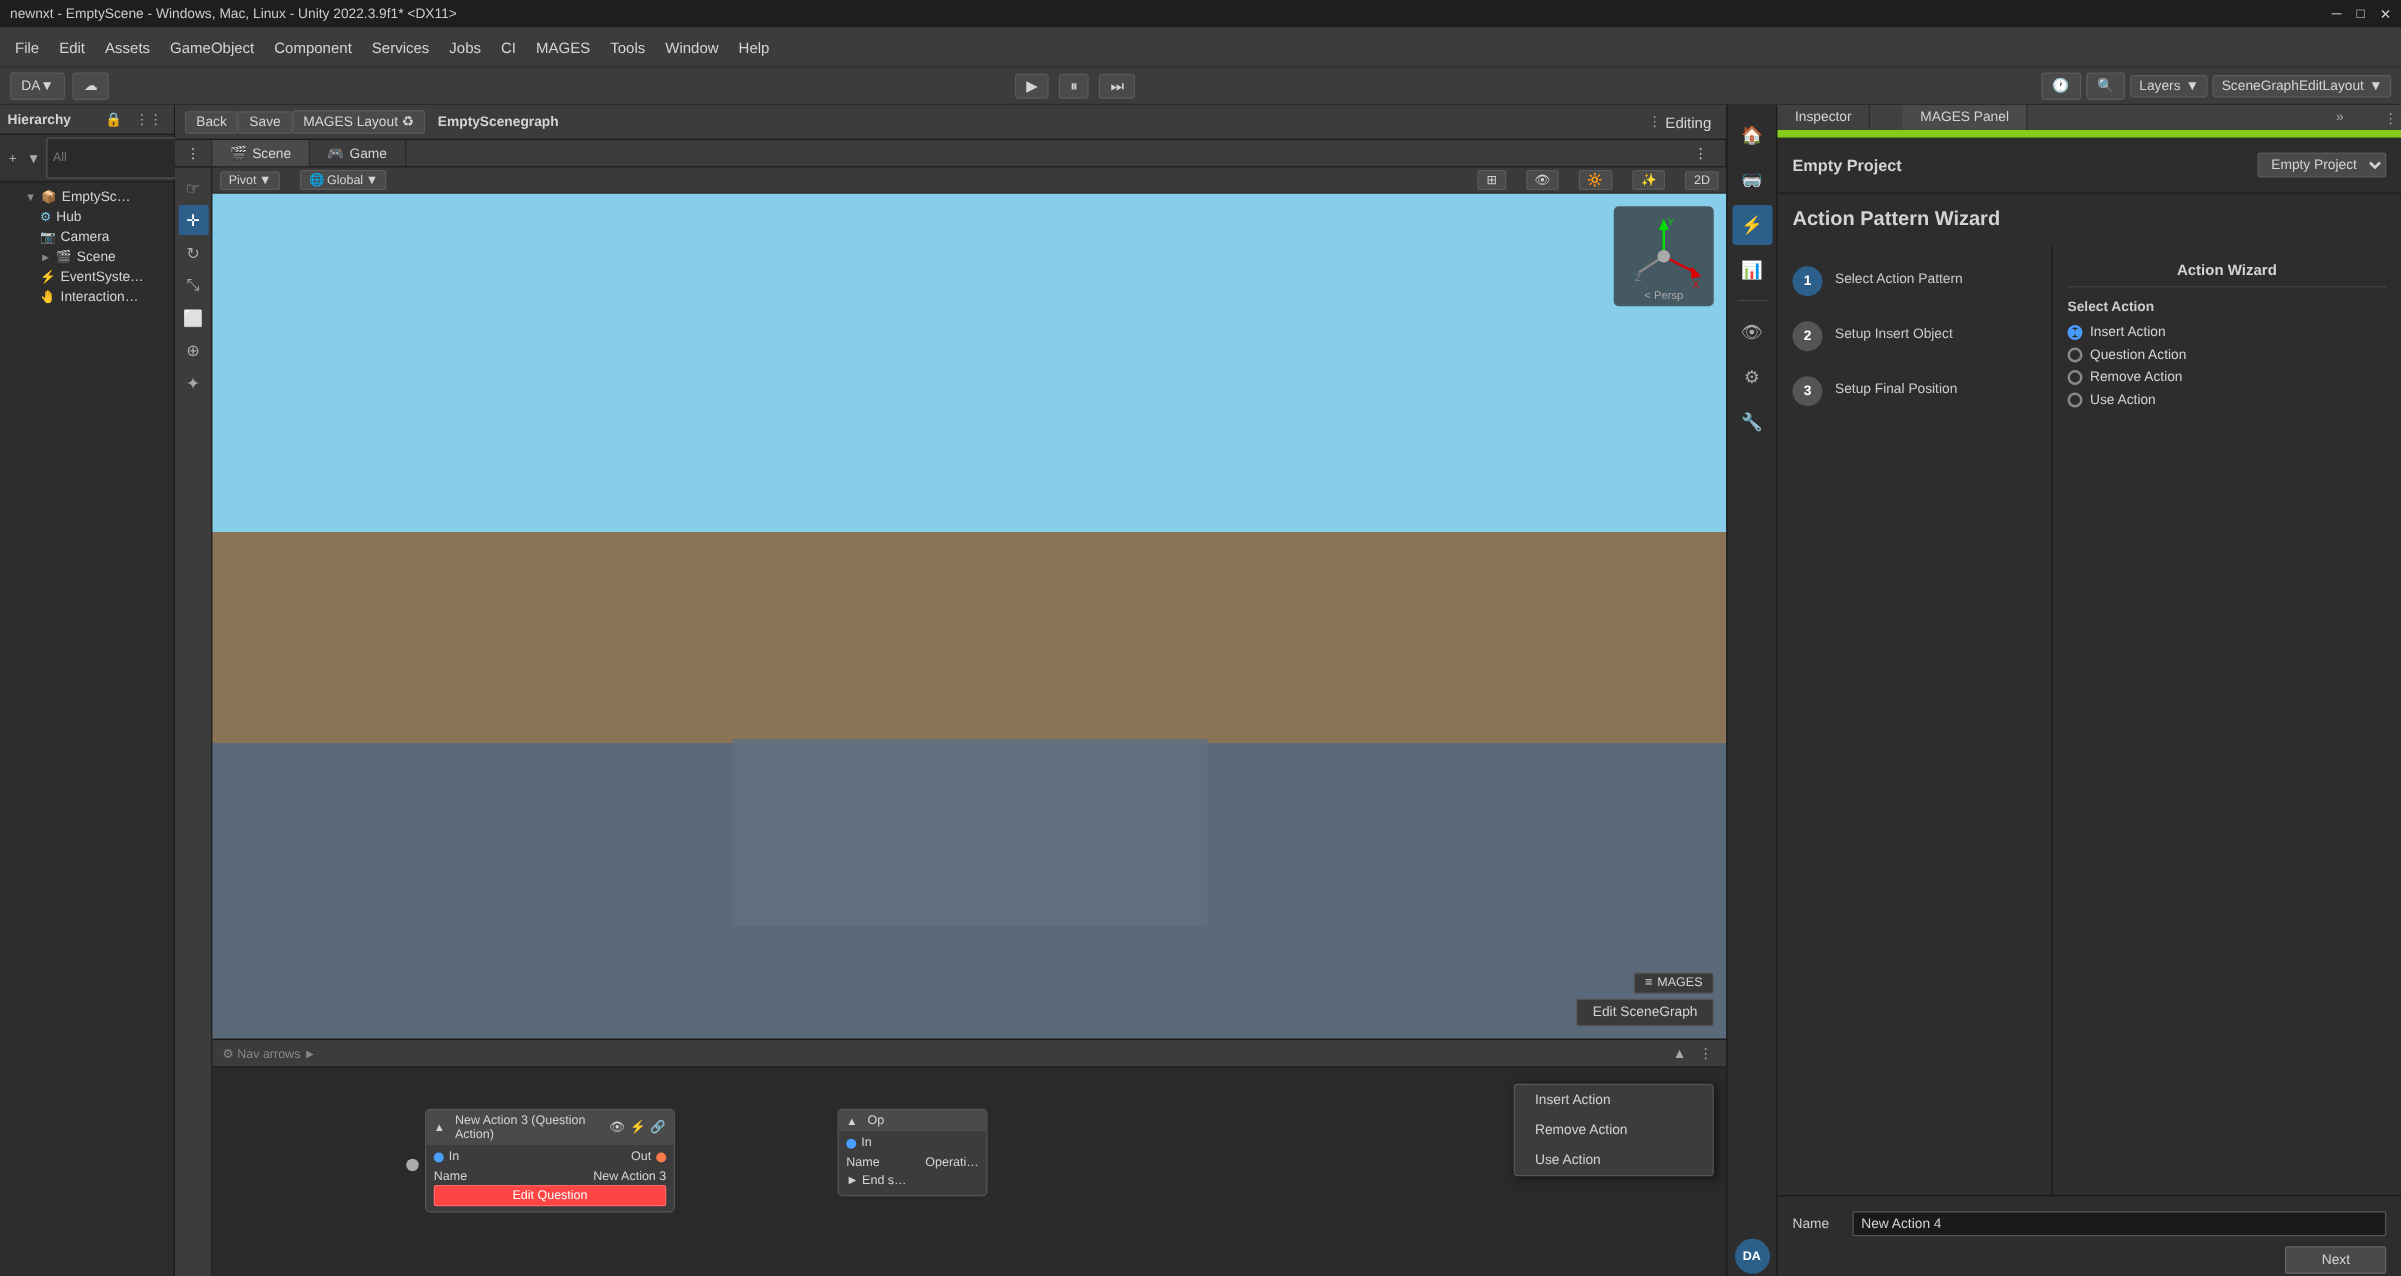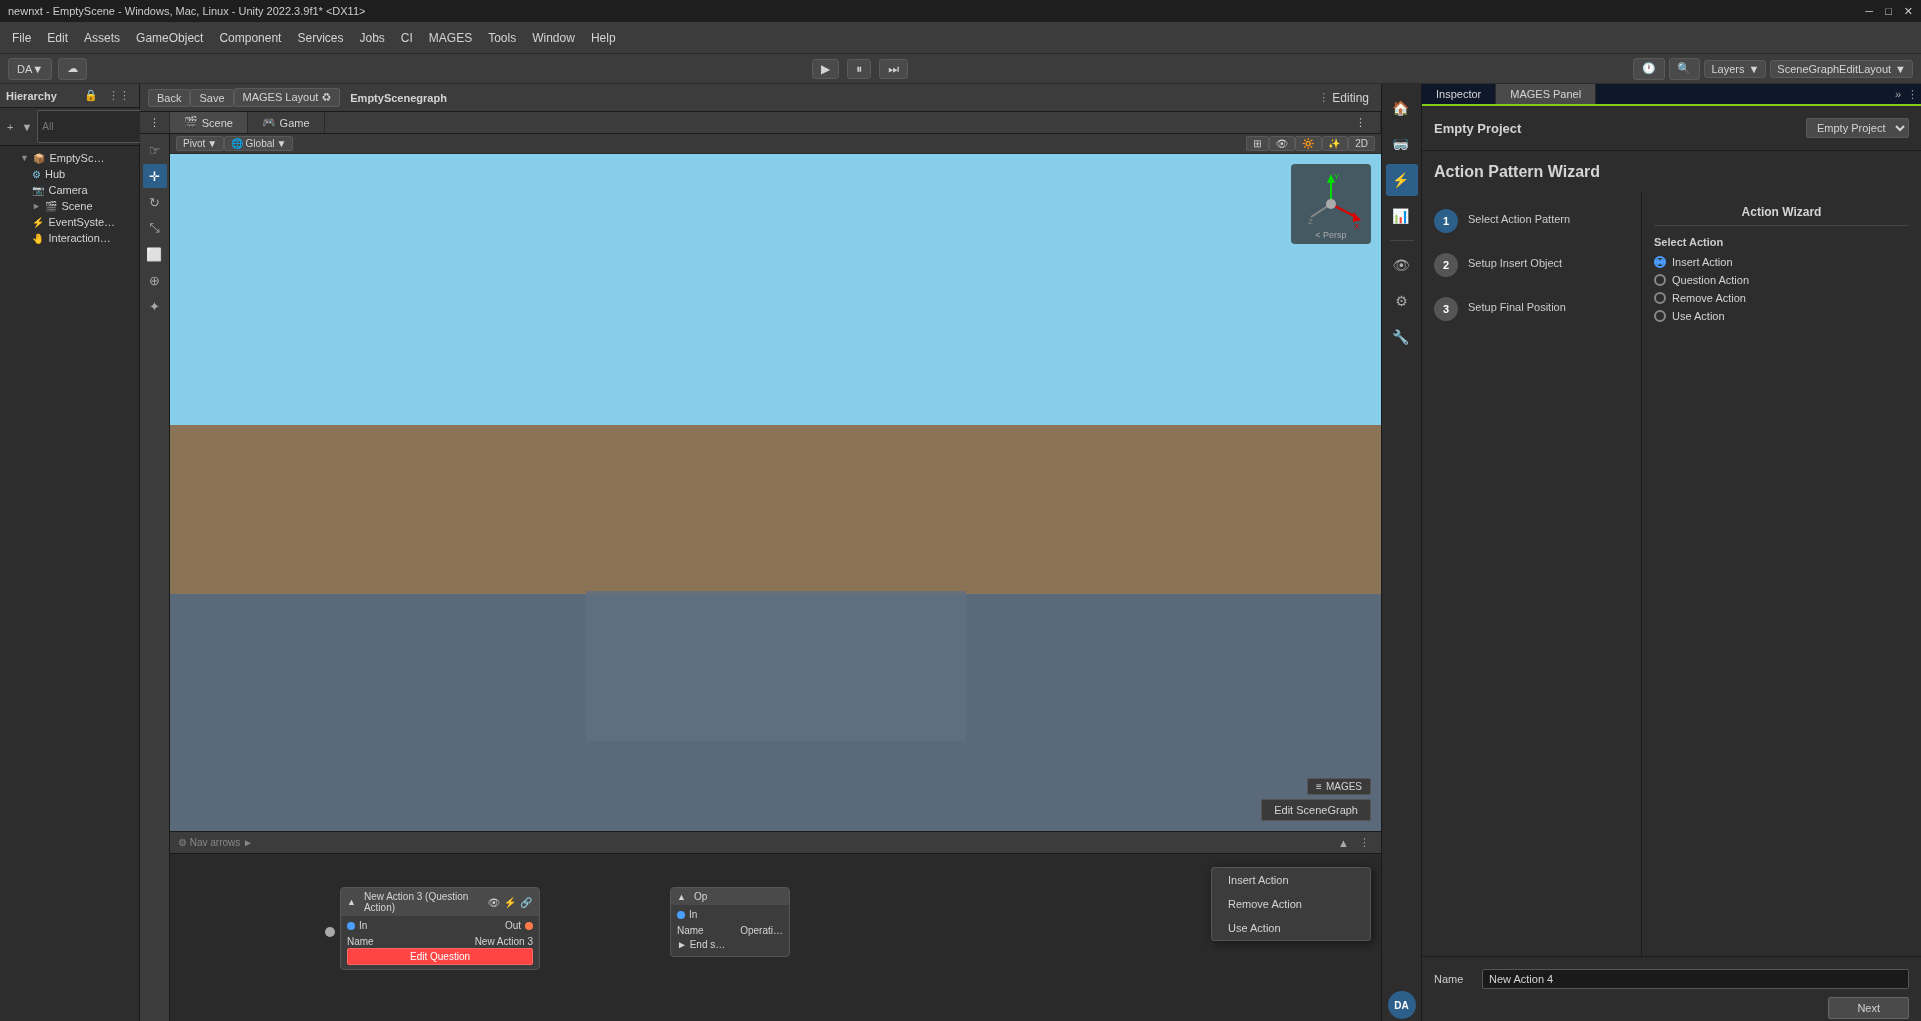--- a/index.html
+++ b/index.html
@@ -136,21 +136,21 @@
       align-items: center;
       gap: 4px;
     }
     .tab.active { background: #4a4a4a; }
     .tab-spacer { flex:1; }
     .viewport-toolbar {
       display: flex;
       align-items: center;
       background: #3a3a3a;
       padding: 2px 6px;
-      gap: 0;
+      gap: 16px;
       border-bottom: 1px solid #2a2a2a;
     }
     .vp-btn {
       background: #4a4a4a;
       border: 1px solid #5a5a5a;
       border-radius: 2px;
       color: #d4d4d4;
       padding: 1px 6px;
       font-size: 10px;
       cursor: pointer;
@@ -278,22 +278,23 @@
     
     .right-panel {
       width: 500px;
       background: #2d2d2d;
       border-left: 1px solid #1a1a1a;
       display: flex;
       flex-direction: column;
     }
     .right-panel-tabs {
       display: flex;
-      background: #0f172a;
-      border-bottom: 2px solid #84cc16;
+      background: #404040;
+      border-bottom: 6px solid #84cc16;
+      gap: 26px;
     }
     .mages-panel-content {
       flex: 1;
       display: flex;
       flex-direction: column;
     }
     .empty-project-selector {
       padding: 12px;
       display: flex;
       align-items: center;

